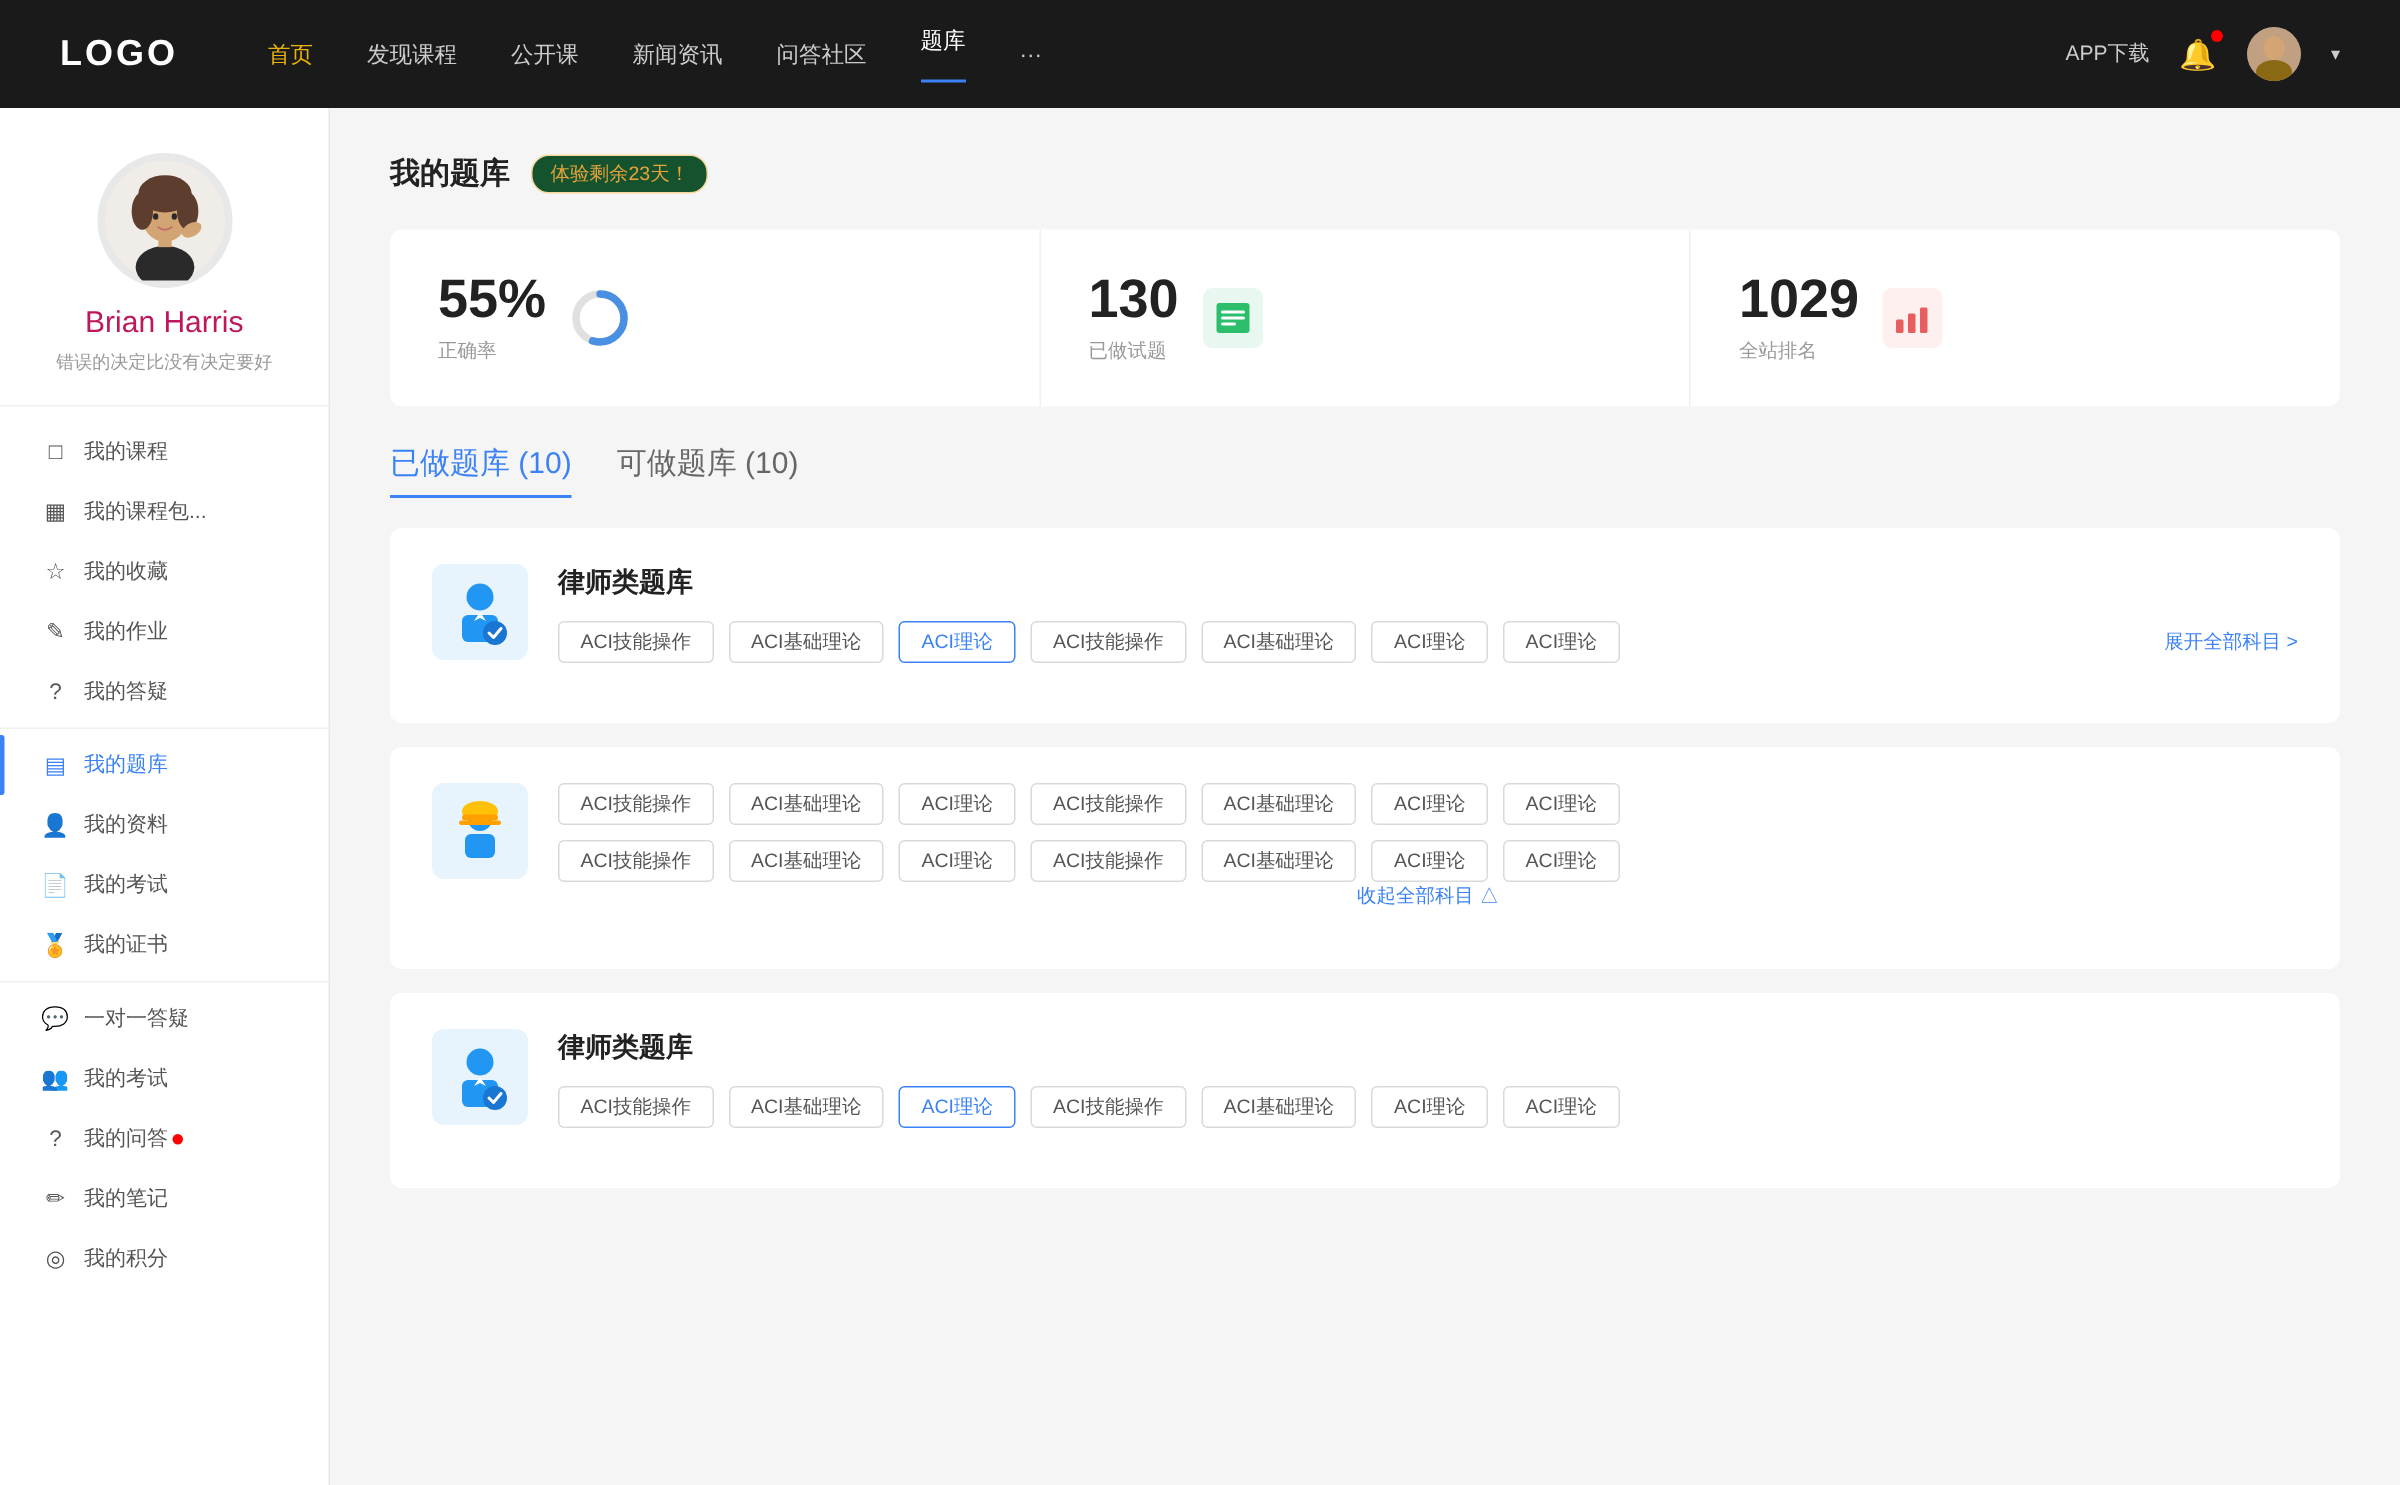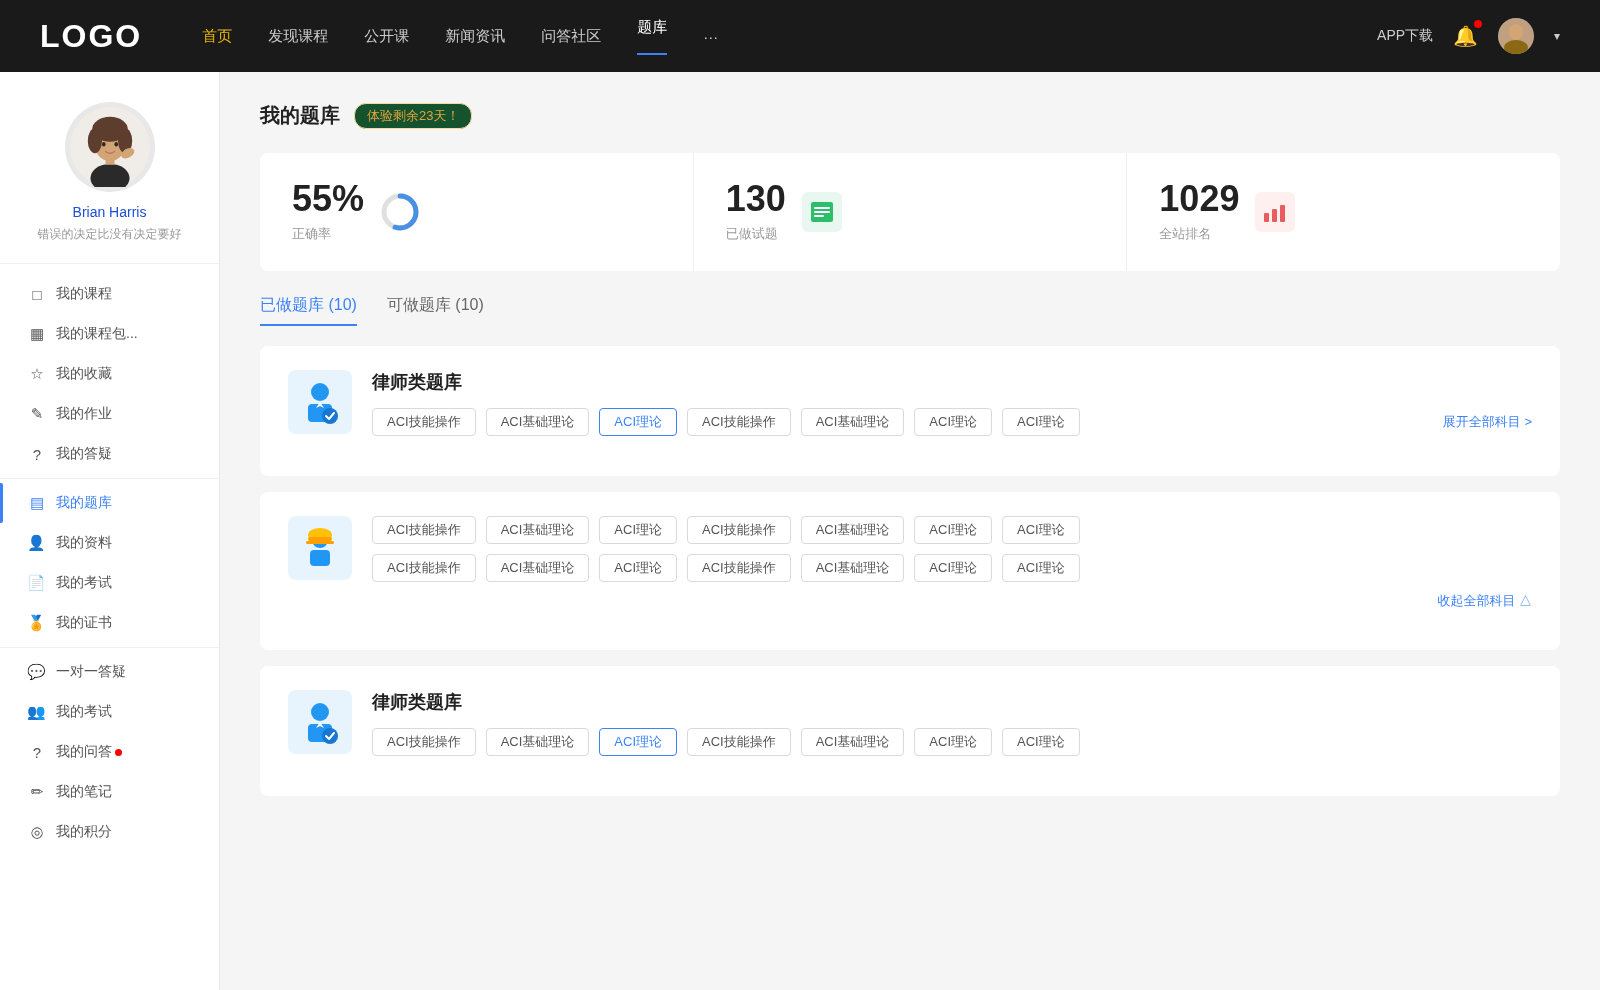--- a/index.html
+++ b/index.html
@@ -9,21 +9,21 @@
     .navbar {
       background: #1a1a1a;
       height: 72px;
       display: flex;
       align-items: center;
       padding: 0 40px;
       position: relative;
     }
     .navbar-logo {
       color: white;
-      font-size: 32px;
+      font-size: 24px;
       font-weight: bold;
       margin-right: 60px;
       letter-spacing: 2px;
     }
     .navbar-nav {
       display: flex;
       align-items: center;
       gap: 36px;
       flex: 1;
     }
@@ -102,23 +102,23 @@
       border-radius: 50%;
       background: #e8e8e8;
       overflow: hidden;
       margin-bottom: 12px;
       display: flex;
       align-items: center;
       justify-content: center;
     }
     .profile-avatar svg { width: 80px; height: 80px; }
     .profile-name {
-      font-size: 14px;
+      font-size: 20px;
       font-weight: 500;
-      color: #1d4ed8;
+      color: #be185d;
       margin-bottom: 6px;
     }
     .profile-motto {
       font-size: 12px;
       color: #999;
       text-align: center;
     }
     .sidebar-menu {
       padding: 10px 0;
     }
@@ -236,21 +236,21 @@
       font-size: 22px;
     }
 
     
     .tabs {
       display: flex;
       gap: 30px;
       margin-bottom: 20px;
     }
     .tab-item {
-      font-size: 16px;
+      font-size: 20px;
       color: #666;
       cursor: pointer;
       padding-bottom: 8px;
     }
     .tab-item.active {
       color: #3b82f6;
       border-bottom: 2px solid #3b82f6;
       font-weight: 500;
     }
 
@@ -305,22 +305,21 @@
       font-size: 13px;
       color: #3b82f6;
       cursor: pointer;
       margin-left: auto;
       white-space: nowrap;
     }
     .collapse-link {
       font-size: 13px;
       color: #3b82f6;
       cursor: pointer;
-      text-align: right;
-      margin-top: 10px;
+      text-align: center;
     }
     .tags-row-2 {
       display: flex;
       flex-wrap: wrap;
       gap: 10px;
       align-items: center;
       margin-top: 10px;
     }
   </style>
 </head>

